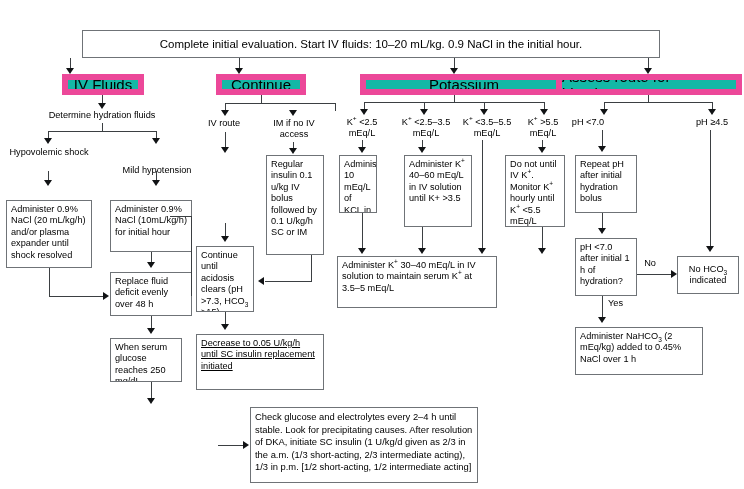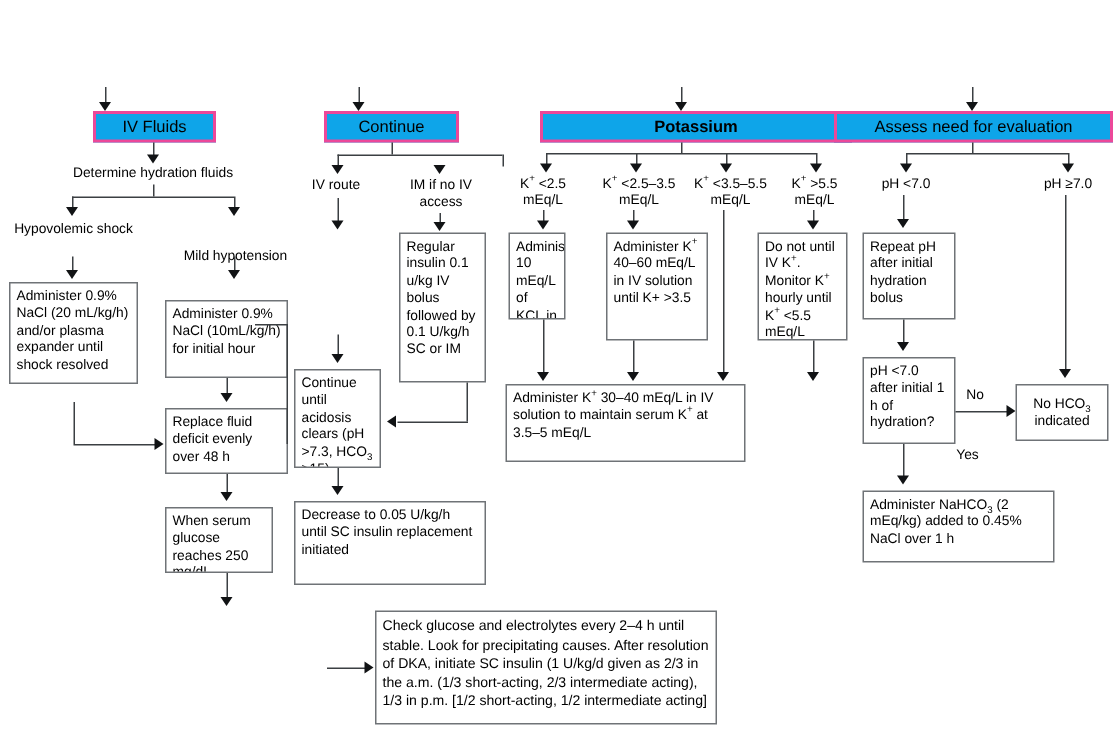--- a/index.html
+++ b/index.html
@@ -33,24 +33,24 @@
   .lbl{
     position:absolute;
     font-size:9.2px;
     line-height:11px;
     text-align:center;
     overflow:hidden;
   }
   .hdr{
     position:absolute;
     box-sizing:border-box;
-    border:2px solid #ec4899;
-    background:#0ea5e9;
+    border:6px solid #ec4899;
+    background:#14b8a6;
     display:flex;align-items:center;justify-content:center;
-    font-size:11px;
+    font-size:15px;
     overflow:hidden;
   }
   .topbox{
     position:absolute;
     box-sizing:border-box;
     border:1px solid #6f7377;
     background:#ffffff;
     display:flex;align-items:center;justify-content:center;
     font-size:11.5px;
   }
@@ -72,55 +72,56 @@
   }
   .sup{font-size:6.5px;vertical-align:super;line-height:0;}
   .sub{font-size:6.5px;vertical-align:sub;line-height:0;}
 </style>
 </head>
 <body>
 
 <div id="page">
 
 
+  <div class="topbox" style="left:82px;top:30px;width:578px;height:28px;">Complete initial evaluation. Start IV fluids: 10–20 mL/kg. 0.9 NaCl in the initial hour.</div>
 
   <div class="vline" style="left:70px;top:58px;height:11px;"></div>
   <div class="vline" style="left:239px;top:58px;height:11px;"></div>
   <div class="vline" style="left:454px;top:58px;height:11px;"></div>
   <div class="vline" style="left:648px;top:58px;height:11px;"></div>
   <div class="arrow-d" style="left:66px;top:68px;"></div>
   <div class="arrow-d" style="left:235px;top:68px;"></div>
   <div class="arrow-d" style="left:450px;top:68px;"></div>
   <div class="arrow-d" style="left:644px;top:68px;"></div>
 
   <div class="hdr" style="left:62px;top:74px;width:82px;height:21px;">IV Fluids</div>
   <div class="hdr" style="left:216px;top:74px;width:90px;height:21px;">Continue</div>
-  <div class="hdr" style="left:360px;top:74px;width:208px;height:21px;font-weight:bold;">Potassium</div>
-  <div class="hdr" style="left:556px;top:74px;width:186px;height:21px;">Assess need for evaluation</div>
+  <div class="hdr" style="left:360px;top:74px;width:208px;height:21px;">Potassium</div>
+  <div class="hdr" style="left:556px;top:74px;width:186px;height:21px;">Assess route for bicarbonate</div>
 
   <div class="vline" style="left:102px;top:95px;height:9px;"></div>
   <div class="arrow-d" style="left:98px;top:103px;"></div>
   <div class="lbl" style="left:22px;top:110px;width:160px;">Determine hydration fluids</div>
 
   <div class="vline" style="left:102px;top:123px;height:8px;"></div>
   <div class="hline" style="left:48px;top:131px;width:108px;"></div>
   <div class="vline" style="left:48px;top:131px;height:8px;"></div>
   <div class="vline" style="left:156px;top:131px;height:8px;"></div>
   <div class="arrow-d" style="left:44px;top:138px;"></div>
   <div class="arrow-d" style="left:152px;top:138px;"></div>
 
   <div class="lbl" style="left:8px;top:147px;width:82px;">Hypovolemic shock</div>
   <div class="lbl" style="left:118px;top:165px;width:78px;">Mild hypotension</div>
 
   <div class="vline" style="left:48px;top:171px;height:10px;"></div>
   <div class="arrow-d" style="left:44px;top:180px;"></div>
   <div class="vline" style="left:156px;top:171px;height:10px;"></div>
   <div class="arrow-d" style="left:152px;top:180px;"></div>
 
-  <div class="box" style="left:6px;top:188px;width:86px;height:68px;">Administer 0.9% NaCl (20 mL/kg/h) and/or plasma expander until shock resolved</div>
+  <div class="box" style="left:6px;top:200px;width:86px;height:68px;">Administer 0.9% NaCl (20 mL/kg/h) and/or plasma expander until shock resolved</div>
   <div class="box" style="left:110px;top:200px;width:82px;height:52px;">Administer 0.9% NaCl (10mL/kg/h) for initial hour</div>
 
   <div class="vline" style="left:49px;top:268px;height:28px;"></div>
   <div class="hline" style="left:49px;top:296px;width:55px;"></div>
   <div class="arrow-r" style="left:103px;top:292px;"></div>
 
   <div class="vline" style="left:151px;top:252px;height:12px;"></div>
   <div class="arrow-d" style="left:147px;top:262px;"></div>
 
   <div class="box" style="left:110px;top:272px;width:82px;height:44px;">Replace fluid deficit evenly over 48 h</div>
@@ -161,21 +162,21 @@
     <span>(pH &gt;7.3, HCO</span><span class="sub">3</span><span> &gt;15)</span>
   </div>
 
   <div class="vline" style="left:311px;top:255px;height:26px;"></div>
   <div class="hline" style="left:265px;top:281px;width:47px;"></div>
   <div class="arrow-r" style="left:258px;top:277px;transform:rotate(180deg);"></div>
 
   <div class="vline" style="left:225px;top:312px;height:14px;"></div>
   <div class="arrow-d" style="left:221px;top:324px;"></div>
 
-  <div class="box" style="left:196px;top:334px;width:128px;height:56px;">Decrease to 0.05 U/kg/h until SC insulin replacement initiated</div>
+  <div class="box" style="left:196px;top:334px;width:128px;height:56px;text-decoration:underline;">Decrease to 0.05 U/kg/h until SC insulin replacement initiated</div>
 
   <div class="vline" style="left:454px;top:95px;height:7px;"></div>
   <div class="hline" style="left:364px;top:102px;width:180px;"></div>
   <div class="vline" style="left:364px;top:102px;height:8px;"></div>
   <div class="vline" style="left:424px;top:102px;height:8px;"></div>
   <div class="vline" style="left:484px;top:102px;height:8px;"></div>
   <div class="vline" style="left:544px;top:102px;height:8px;"></div>
   <div class="arrow-d" style="left:360px;top:109px;"></div>
   <div class="arrow-d" style="left:420px;top:109px;"></div>
   <div class="arrow-d" style="left:480px;top:109px;"></div>
@@ -228,22 +229,22 @@
     <span>Administer K</span><span class="sup">+</span><span> 30–40 mEq/L in IV solution to maintain serum K</span><span class="sup">+</span><span> at 3.5–5 mEq/L</span>
   </div>
 
   <div class="vline" style="left:648px;top:95px;height:7px;"></div>
   <div class="hline" style="left:604px;top:102px;width:108px;"></div>
   <div class="vline" style="left:604px;top:102px;height:8px;"></div>
   <div class="vline" style="left:712px;top:102px;height:8px;"></div>
   <div class="arrow-d" style="left:600px;top:109px;"></div>
   <div class="arrow-d" style="left:708px;top:109px;"></div>
 
-  <div class="lbl" style="left:576px;top:117px;width:56px;">pH &lt;7.0</div>
-  <div class="lbl" style="left:684px;top:117px;width:56px;">pH ≥7.0</div>
+  <div class="lbl" style="left:560px;top:117px;width:56px;">pH &lt;7.0</div>
+  <div class="lbl" style="left:684px;top:117px;width:56px;">pH ≥4.5</div>
 
   <div class="vline" style="left:602px;top:130px;height:18px;"></div>
   <div class="arrow-d" style="left:598px;top:146px;"></div>
 
   <div class="box" style="left:575px;top:155px;width:62px;height:58px;">Repeat pH after initial hydration bolus</div>
 
   <div class="vline" style="left:602px;top:213px;height:18px;"></div>
   <div class="arrow-d" style="left:598px;top:228px;"></div>
 
   <div class="box" style="left:575px;top:238px;width:62px;height:58px;">pH &lt;7.0 after initial 1 h of hydration?</div>
@@ -254,21 +255,21 @@
 
   <div class="vline" style="left:710px;top:130px;height:118px;"></div>
   <div class="arrow-d" style="left:706px;top:246px;"></div>
 
   <div class="box center" style="left:677px;top:256px;width:62px;height:38px;display:flex;align-items:center;">
     <span><span>No HCO</span><span class="sub">3</span><span> indicated</span></span>
   </div>
 
   <div class="vline" style="left:602px;top:296px;height:24px;"></div>
   <div class="arrow-d" style="left:598px;top:317px;"></div>
-  <div class="lbl" style="left:632px;top:298px;width:26px;text-align:center;">Yes</div>
+  <div class="lbl" style="left:608px;top:298px;width:26px;text-align:left;">Yes</div>
 
   <div class="box" style="left:575px;top:327px;width:128px;height:48px;">
     <span>Administer NaHCO</span><span class="sub">3</span><span> (2 mEq/kg) added to 0.45% NaCl over 1 h</span>
   </div>
 
 
   <div class="hline" style="left:218px;top:445px;width:27px;"></div>
   <div class="arrow-r" style="left:243px;top:441px;"></div>
 
   <div class="box" style="left:250px;top:407px;width:228px;height:76px;line-height:12.6px;font-size:9.4px;">Check glucose and electrolytes every 2–4 h until stable. Look for precipitating causes. After resolution of DKA, initiate SC insulin (1 U/kg/d given as 2/3 in the a.m. (1/3 short-acting, 2/3 intermediate acting), 1/3 in p.m. [1/2 short-acting, 1/2 intermediate acting]</div>

